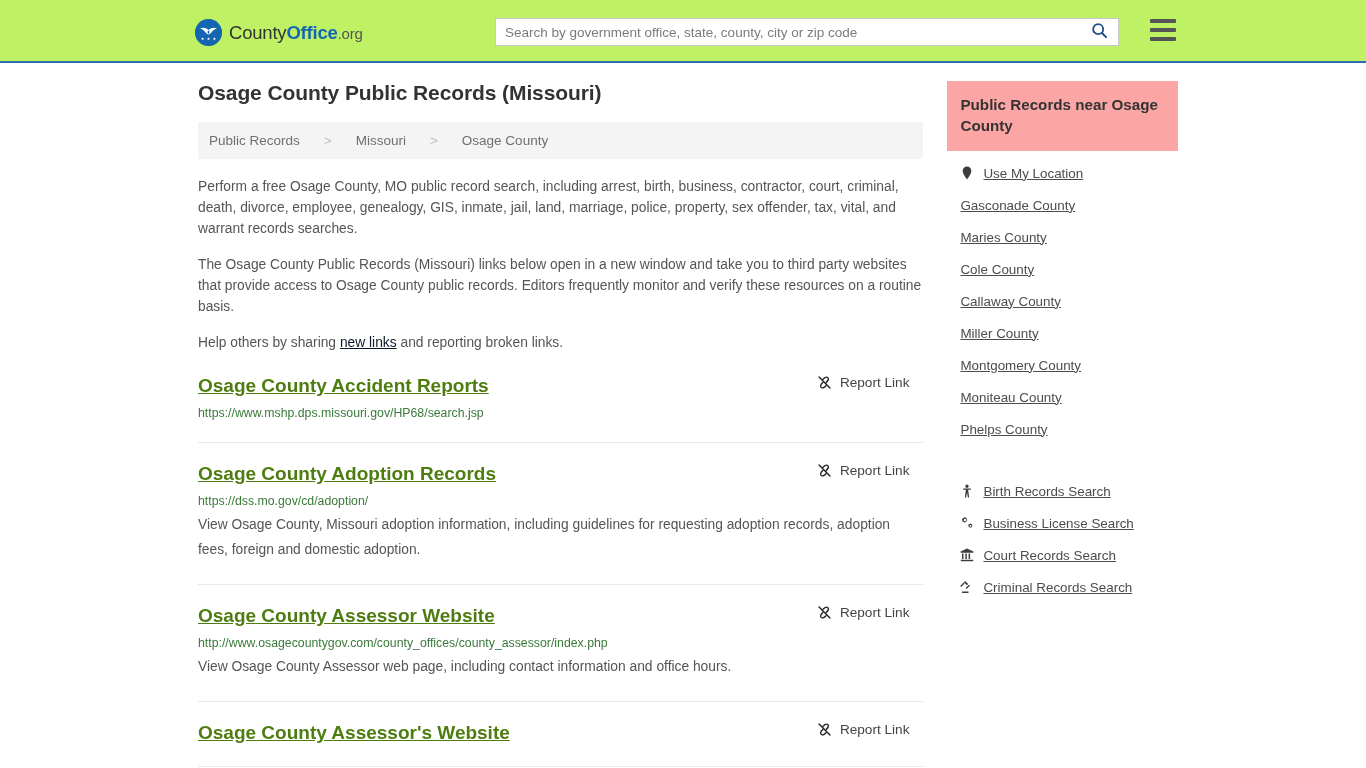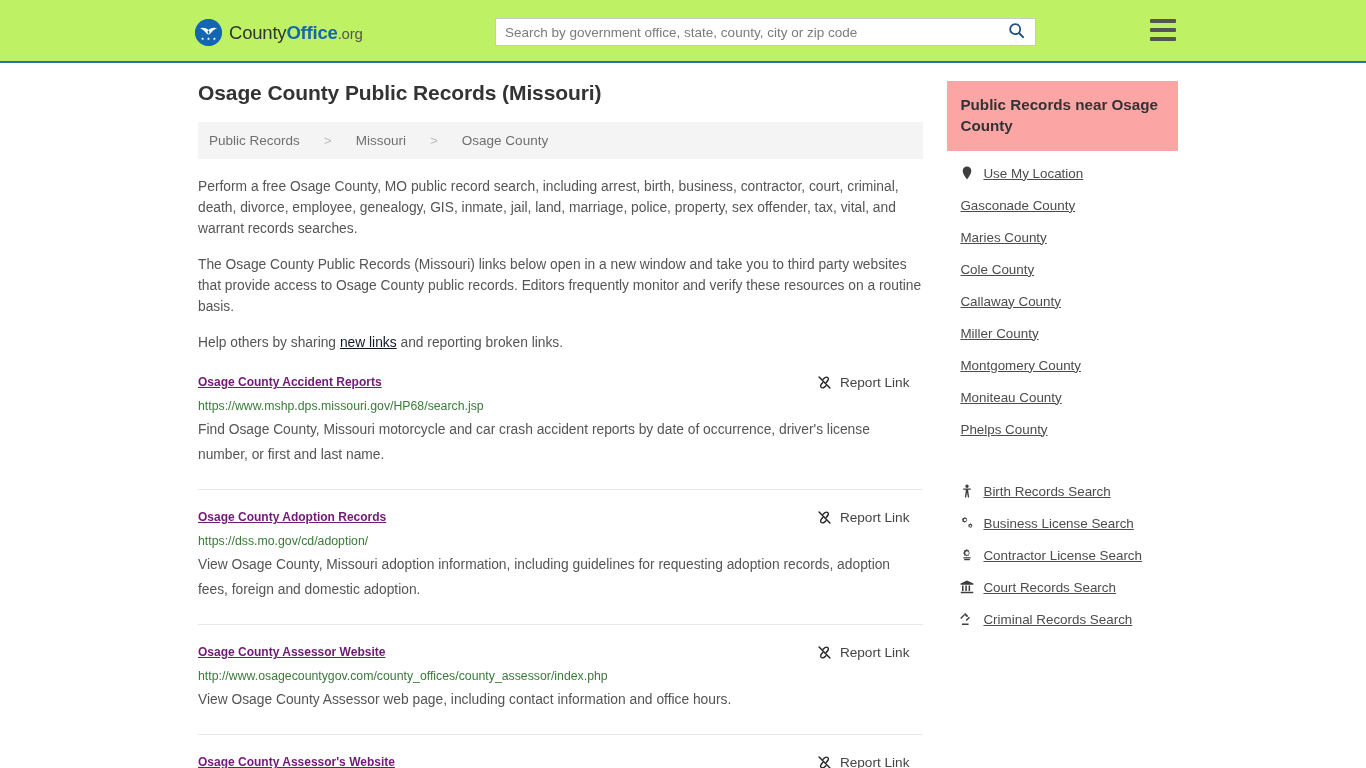--- a/index.html
+++ b/index.html
@@ -46,21 +46,21 @@
     font-family: "Liberation Sans", sans-serif;
   }
   .logo-text .t-county { color: #333333; }
   .logo-text .t-office { color: #1566b0; font-weight: bold; }
   .logo-text .t-org { color: #555555; font-size: 15px; }
 
   .search-wrap {
     position: absolute;
     left: 495px;
     top: 18px;
-    width: 541px;
+    width: 624px;
     height: 28px;
     background: #ffffff;
     border: 1px solid #c8c8c8;
     display: flex;
     align-items: center;
   }
   .search-input {
     flex: 1;
     height: 100%;
     border: 0;
@@ -155,23 +155,23 @@
     padding: 0 0 22px 0;
     margin-bottom: 0;
   }
   .result + .result { padding-top: 20px; }
   .result-head {
     display: flex;
     align-items: flex-start;
     justify-content: space-between;
   }
   .result-title {
-    font-size: 12px;
+    font-size: 19px;
     font-weight: bold;
-    color: #701a75;
+    color: #4d7c0f;
     text-decoration: underline;
     cursor: pointer;
   }
   .report-link {
     display: flex;
     align-items: flex-end;
     gap: 8px;
     font-size: 13.6px;
     color: #444444;
     cursor: pointer;
@@ -290,21 +290,20 @@
                   <svg width="15" height="15" viewBox="0 0 16 16" fill="none" stroke="#222" stroke-width="1.5">
                     <path d="M2.2 2.2 L13.8 13.8" stroke-linecap="round"></path>
                     <path d="M6.2 8 C4.0 10.2 3.2 12.0 4.4 13.2 C5.6 14.4 7.4 13.6 9.6 11.4" stroke-linecap="round"></path>
                     <path d="M9.8 8 C12.0 5.8 12.8 4.0 11.6 2.8 C10.4 1.6 8.6 2.4 6.4 4.6" stroke-linecap="round"></path>
                   </svg>
                 </span>
                 <span>Report Link</span>
               </div>
             </div>
             <div class="result-url">https://www.mshp.dps.missouri.gov/HP68/search.jsp</div>
-            <div class="result-desc">Find Osage County, Missouri motorcycle and car crash accident reports by date of occurrence, driver's license number, or first and last name.</div>
           </div>
           <div class="result">
             <div class="result-head">
               <a class="result-title" href="#">Osage County Adoption Records</a>
               <div class="report-link">
                 <span style="display: flex;">
                   <svg width="15" height="15" viewBox="0 0 16 16" fill="none" stroke="#222" stroke-width="1.5">
                     <path d="M2.2 2.2 L13.8 13.8" stroke-linecap="round"></path>
                     <path d="M6.2 8 C4.0 10.2 3.2 12.0 4.4 13.2 C5.6 14.4 7.4 13.6 9.6 11.4" stroke-linecap="round"></path>
                     <path d="M9.8 8 C12.0 5.8 12.8 4.0 11.6 2.8 C10.4 1.6 8.6 2.4 6.4 4.6" stroke-linecap="round"></path>
@@ -405,28 +404,20 @@
               <span class="ico">
                 <svg width="14" height="14" viewBox="0 0 14 14" fill="#3d3d3d">
                   <path d="M5.1 0.8l0.5 1.1 1.2 0.2-0.3 1.2 0.8 0.9-1 0.7 0.1 1.2-1.2-0.2-0.9 0.8-0.7-1-1.2 0.1 0.2-1.2-0.9-0.8 1-0.7-0.1-1.2 1.2 0.2zM5 2.8a1.2 1.2 0 1 0 0 2.4 1.2 1.2 0 0 0 0-2.4zM10.5 7.2l0.5 0.9 1 0-0.2 1 0.7 0.7-0.8 0.6 0.1 1-1-0.2-0.7 0.7-0.6-0.8-1 0.1 0.2-1-0.7-0.7 0.8-0.6-0.1-1 1 0.2zM10.4 8.9a0.9 0.9 0 1 0 0 1.8 0.9 0.9 0 0 0 0-1.8z"></path>
                 </svg>
               </span>
               <a href="#">Business License Search</a>
             </div>
             <div class="panel-item">
               <span class="ico">
                 <svg width="14" height="14" viewBox="0 0 14 14" fill="#3d3d3d">
-                  <path d="M7 0.9l0.7 1.4 1.6 0.2-0.4 1.5 1.1 1.2-1.3 0.9 0.1 1.6-1.6-0.3L7 8.6 5.8 7.4 4.2 7.7l0.1-1.6L3 5.2 4.1 4 3.7 2.5l1.6-0.2zM7 3.3a1.8 1.8 0 1 0 0 3.6 1.8 1.8 0 0 0 0-3.6z M3.4 9.3h7.2v1.1H3.4z M4.2 11.1h5.6v1.1H4.2z"></path>
-                </svg>
-              </span>
-              <a href="#">Contractor License Search</a>
-            </div>
-            <div class="panel-item">
-              <span class="ico">
-                <svg width="14" height="14" viewBox="0 0 14 14" fill="#3d3d3d">
                   <path d="M7 0.6L0.6 3.6v1.1h12.8V3.6zM2 5.6h1.5v5.3H2zm3.3 0h1.5v5.3H5.3zm3.3 0h1.5v5.3H8.6zM0.8 11.7h12.4v1.5H0.8z"></path>
                 </svg>
               </span>
               <a href="#">Court Records Search</a>
             </div>
             <div class="panel-item">
               <span class="ico">
                 <svg width="14" height="14" viewBox="0 0 14 14" fill="#3d3d3d">
                   <path d="M5.2 0.9l3 3-1.3 1.3-3-3zM3.6 2.6l1 1L1.2 7l-1-1zM9 4.7l1 1-3.4 3.4-1-1zM2 11.4h6.5v1.6H2z"></path>
                 </svg>

